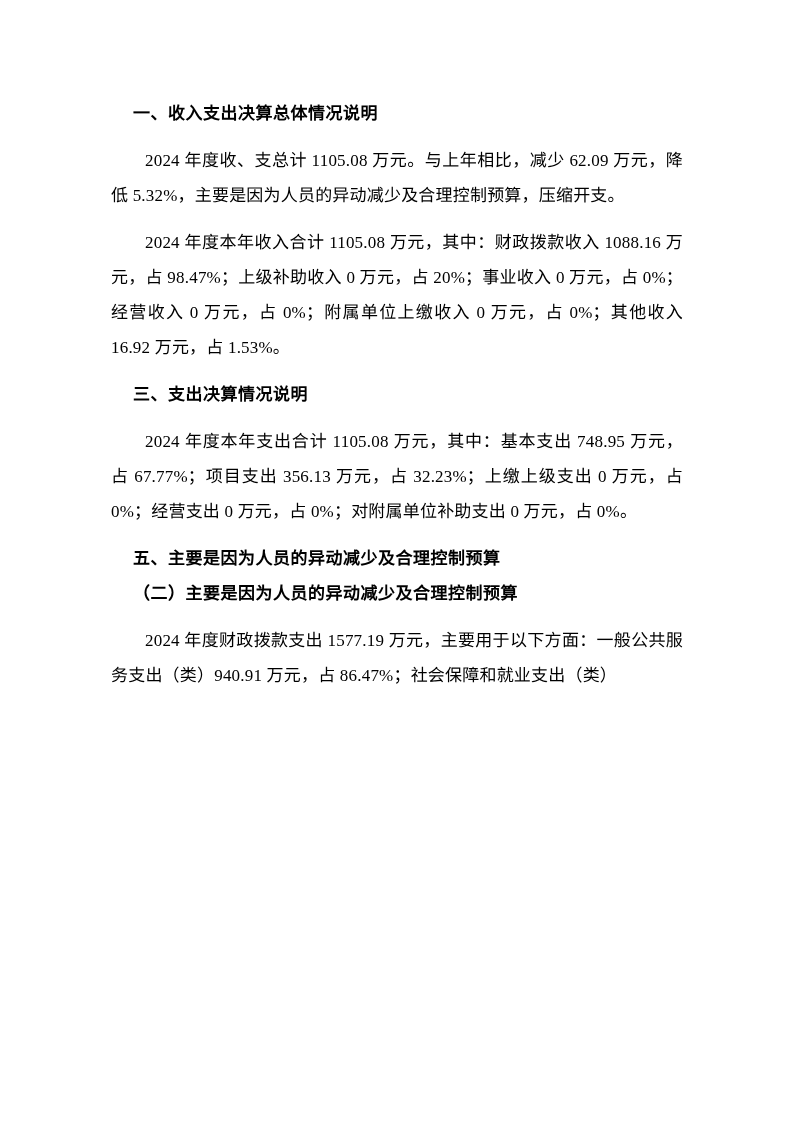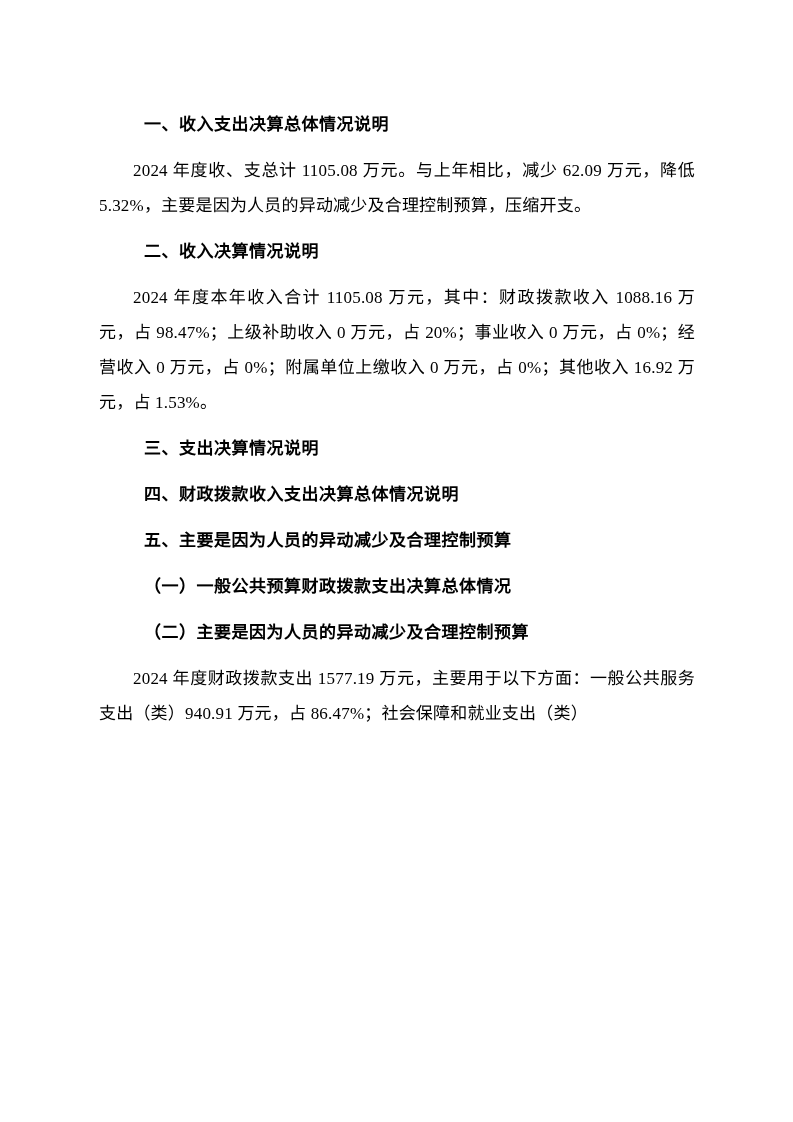--- a/index.html
+++ b/index.html
@@ -15,49 +15,47 @@
       margin: 0 auto;
       padding: 96px 98px 0 99px;
       background: #ffffff;
       color: #000000;
       font-family: "Liberation Serif", "DejaVu Serif", serif;
       font-size: 17px;
       line-height: 35px;
       overflow: hidden;
     }
     .heading-1, .heading-2 {
-      margin: 11px;
+      margin: 0;
       font-size: 17px;
       line-height: 35px;
       font-weight: 700;
       font-family: "Liberation Sans", "DejaVu Sans", sans-serif;
       text-indent: 2em;
       letter-spacing: 0.5px;
     }
     .para {
-      margin: 0;
+      margin: 12px;
       text-indent: 2em;
       text-align: justify;
       font-family: "Liberation Serif", "DejaVu Serif", serif;
       letter-spacing: 0.2px;
     }
   </style>
 </head>
 <body>
 
 <div class="page">
   <h3 class="heading-1">一、收入支出决算总体情况说明</h3>
   <p class="para">2024 年度收、支总计 1105.08 万元。与上年相比，减少 62.09 万元，降低 5.32%，主要是因为人员的异动减少及合理控制预算，压缩开支。</p>
 
-  <h3 class="heading-1">二、收入决算情况说明</h3>
   <p class="para">2024 年度本年收入合计 1105.08 万元，其中：财政拨款收入 1088.16 万元，占 98.47%；上级补助收入 0 万元，占 20%；事业收入 0 万元，占 0%；经营收入 0 万元，占 0%；附属单位上缴收入 0 万元，占 0%；其他收入 16.92 万元，占 1.53%。</p>
 
   <h3 class="heading-1">三、支出决算情况说明</h3>
+  <p class="para">2024 年度本年支出合计 1105.08 万元，其中：基本支出 748.95 万元，占 67.77%；项目支出 356.13 万元，占 32.23%；上缴上级支出 0 万元，占 0%；经营支出 0 万元，占 0%；对附属单位补助支出 0 万元，占 0%。</p>
 
-  <h3 class="heading-1">四、财政拨款收入支出决算总体情况说明</h3>
 
   <h3 class="heading-1">五、主要是因为人员的异动减少及合理控制预算</h3>
 
-  <h4 class="heading-2">（一）一般公共预算财政拨款支出决算总体情况</h4>
 
   <h4 class="heading-2">（二）主要是因为人员的异动减少及合理控制预算</h4>
   <p class="para">2024 年度财政拨款支出 1577.19 万元，主要用于以下方面：一般公共服务支出（类）940.91 万元，占 86.47%；社会保障和就业支出（类）</p>
 </div>
 
 </body></html>

